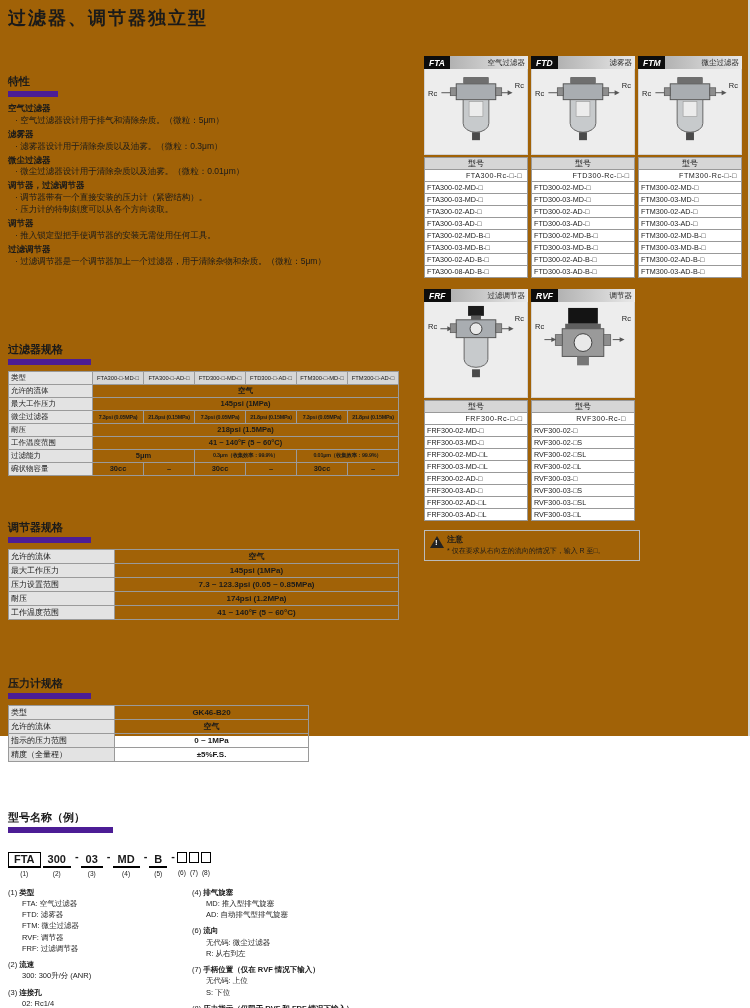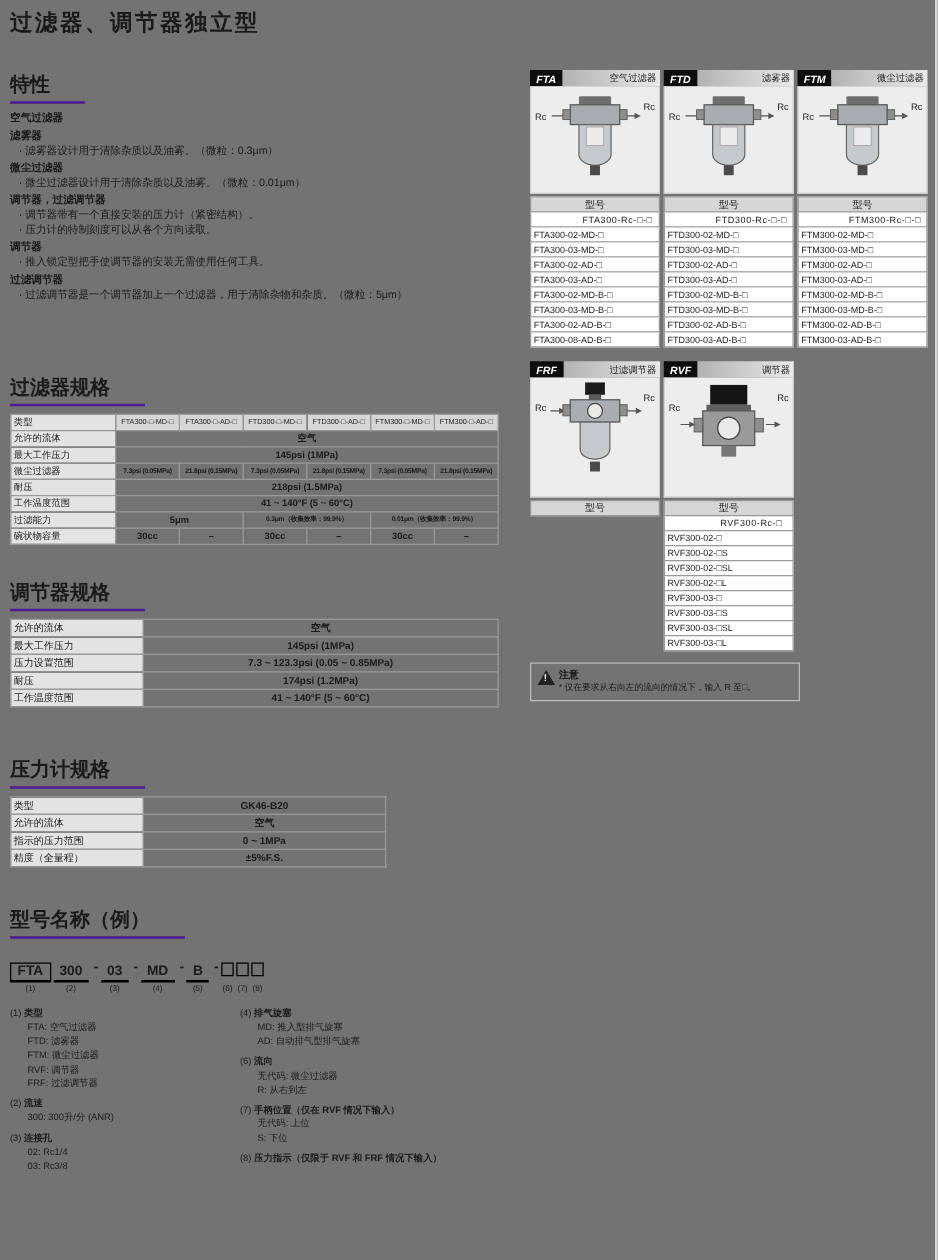--- a/index.html
+++ b/index.html
@@ -2,31 +2,31 @@
 <html><head>
 <meta charset="utf-8">
 <style>
   * { box-sizing: border-box; }
   html,body { margin:0; padding:0; }
   body {
     width:750px; height:1008px; background:#ffffff;
     font-family:"Liberation Sans","DejaVu Sans",sans-serif;
     color:#1a1a1a; overflow:hidden;
   }
-  .page { position:relative; width:750px; height:1008px; background:#737373; }
+  .page { position:relative; width:750px; height:736px; background:#a16207; }
   .page-edge { position:absolute; right:0; top:0; width:2px; height:100%; background:#d9d9d9; }
 
   .col-left  { position:absolute; left:8px;  top:6px;  width:404px; }
   .col-right { position:absolute; left:424px; top:56px; width:323px; }
 
   .title { font-size:18px; font-weight:bold; letter-spacing:2px; margin:0; }
 
   .h2 {
-    font-size:16px; font-weight:bold; display:inline-block;
-    border-bottom:2px solid #4c1d95; padding:0 28px 2px 0; margin:0 0 6px 0;
+    font-size:11px; font-weight:bold; display:inline-block;
+    border-bottom:6px solid #4c1d95; padding:0 28px 2px 0; margin:16px 0 6px 0;
   }
 
   
   .features { margin-top:28px; }
   .fgroup { margin-bottom:2px; }
   .ftitle { font-size:8.5px; font-weight:bold; line-height:1.4; }
   .fitem  { font-size:8.5px; line-height:1.4; padding-left:7px; }
   .fitem::before { content:"· "; }
 
   
@@ -128,20 +128,23 @@
 <div class="page">
   <div class="page-edge"></div>
 
   <div class="col-left">
     <h1 class="title">过滤器、调节器独立型</h1>
 
     <div class="features">
       <div class="h2">特性</div>
       <div class="fgroup">
         <div class="ftitle">空气过滤器</div>
+        <div>
+            <div class="fitem">空气过滤器设计用于排气和清除杂质。（微粒：5μm）</div>
+          </div>
       </div>
       <div class="fgroup">
         <div class="ftitle">滤雾器</div>
         <div>
             <div class="fitem">滤雾器设计用于清除杂质以及油雾。（微粒：0.3μm）</div>
           </div>
       </div>
       <div class="fgroup">
         <div class="ftitle">微尘过滤器</div>
         <div>
@@ -519,20 +522,31 @@
             <rect x="25" y="22" width="6" height="9" fill="#8e8e8e" stroke="#555" stroke-width="0.7"></rect>
             <rect x="71" y="22" width="6" height="9" fill="#8e8e8e" stroke="#555" stroke-width="0.7"></rect>
             <circle cx="51" cy="27" r="6" fill="#e9e9e9" stroke="#444" stroke-width="1"></circle>
             <path d="M39,36 h24 v22 a12,8 0 0 1 -24,0 z" fill="#c7cacc" stroke="#666" stroke-width="1"></path>
             <rect x="47" y="68" width="8" height="8" fill="#4a4a4a"></rect>
           </svg>
           <span class="rc-l">Rc</span>
           <span class="rc-r">Rc</span>
         </div>
         <div class="mhead">型号</div>
+        <div class="models">
+            <div class="model-row">FRF300-Rc-□-□</div>
+            <div class="model-row">FRF300-02-MD-□</div>
+            <div class="model-row">FRF300-03-MD-□</div>
+            <div class="model-row">FRF300-02-MD-□L</div>
+            <div class="model-row">FRF300-03-MD-□L</div>
+            <div class="model-row">FRF300-02-AD-□</div>
+            <div class="model-row">FRF300-03-AD-□</div>
+            <div class="model-row">FRF300-02-AD-□L</div>
+            <div class="model-row">FRF300-03-AD-□L</div>
+          </div>
       </div>
 
       <div class="card">
         <div class="card-head">
           <span class="code">RVF</span>
           <span class="pname">调节器</span>
         </div>
         <div class="card-img tall">
           <svg class="art" viewBox="0 0 102 96">
             <rect x="36" y="6" width="30" height="16" fill="#141414"></rect>

